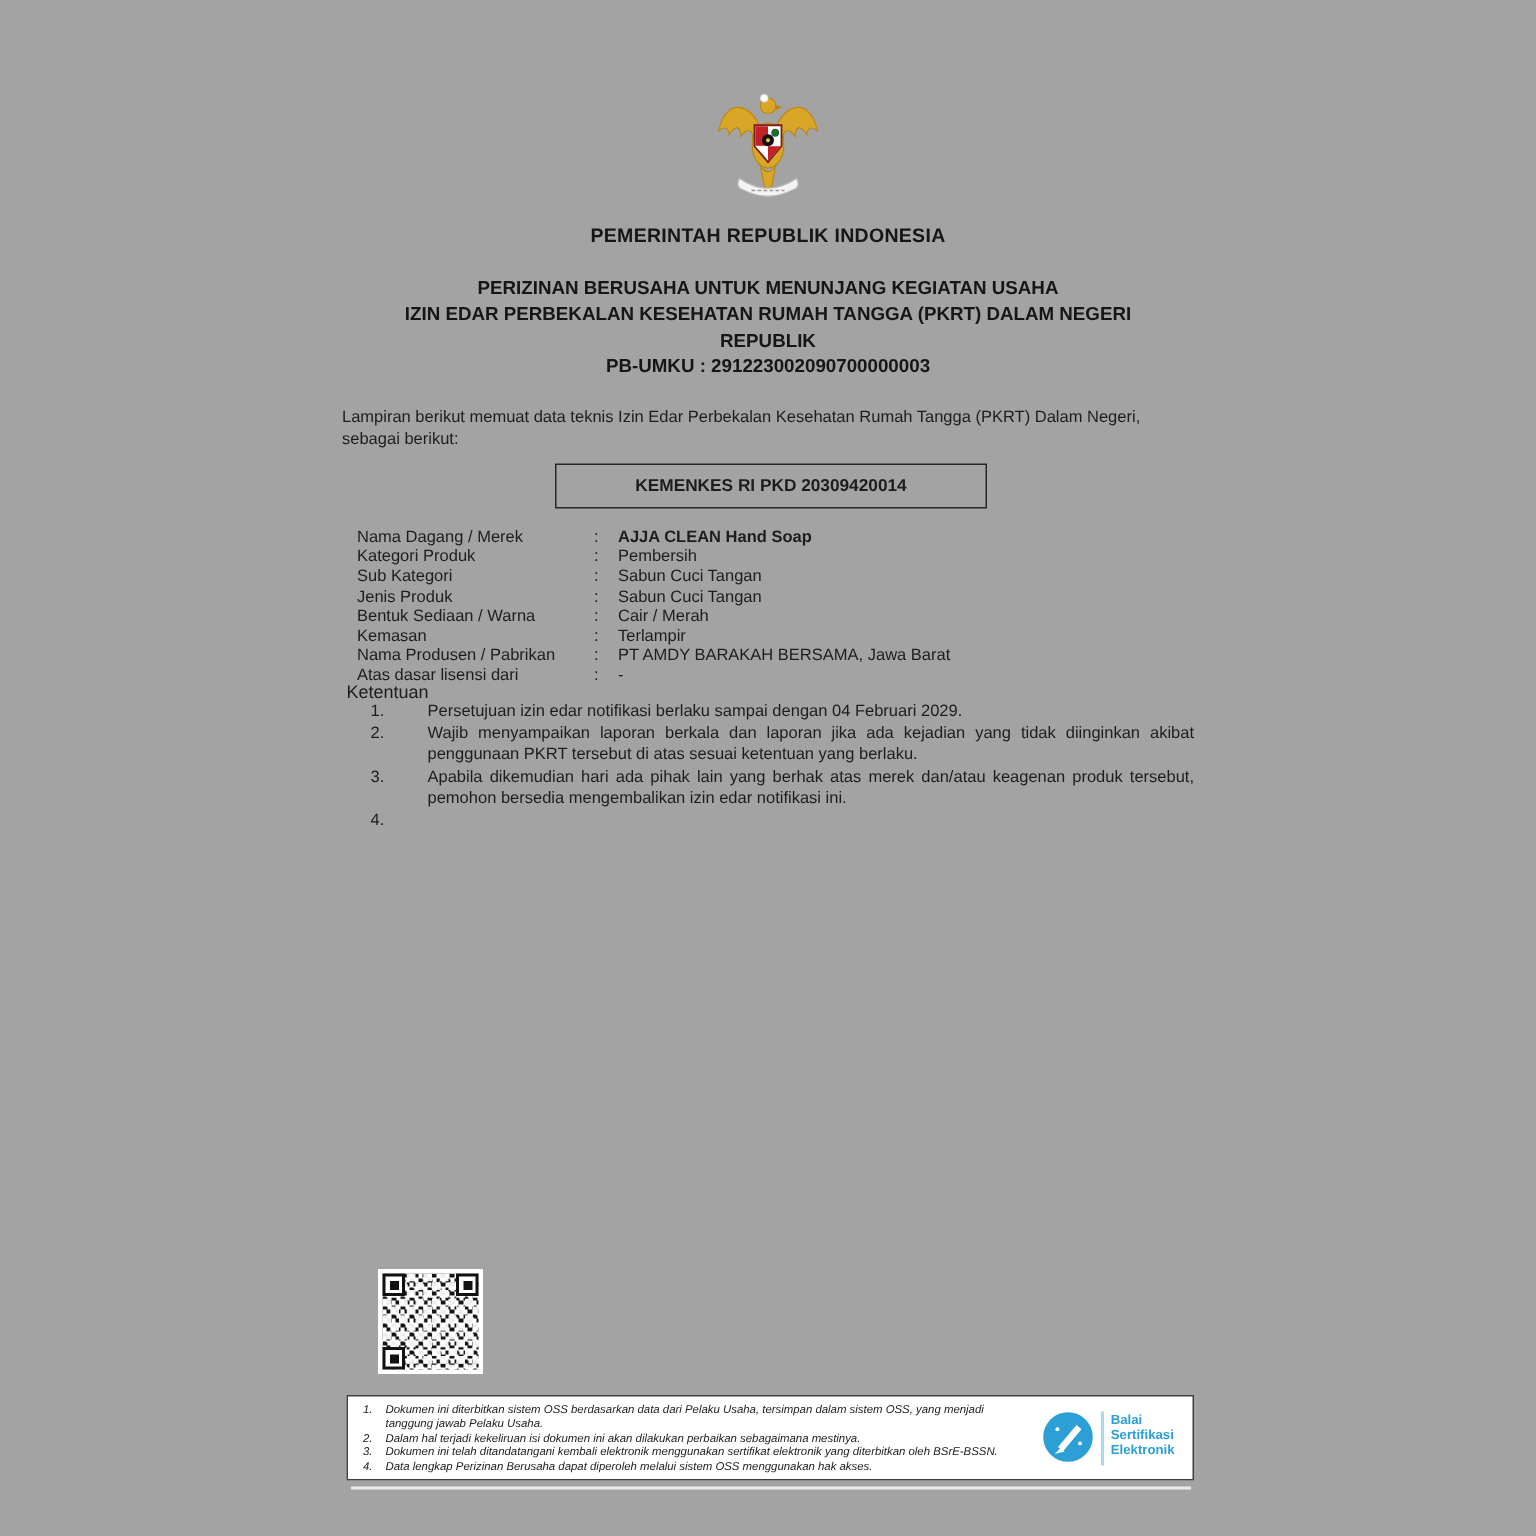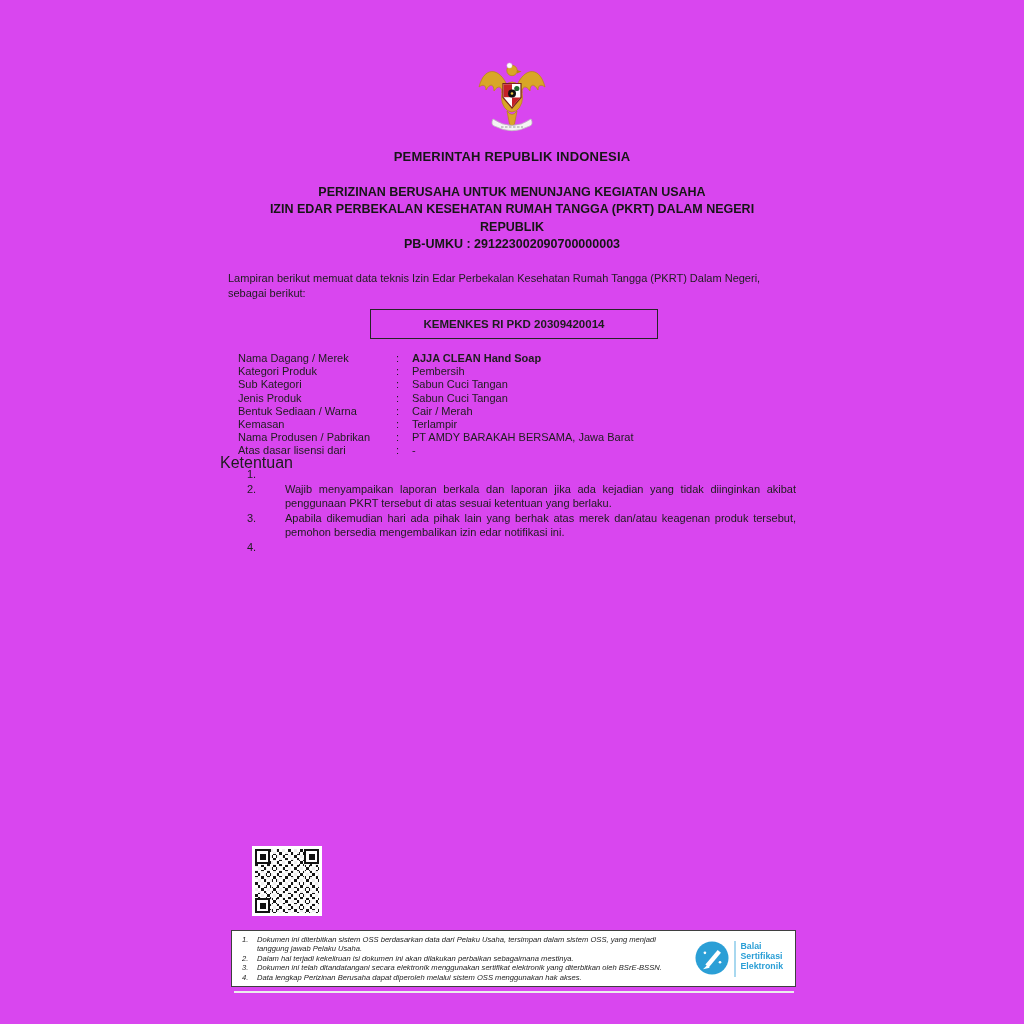--- a/index.html
+++ b/index.html
@@ -1,16 +1,16 @@
 <!DOCTYPE html>
 <html><head>
 <meta charset="utf-8">
 <style>
   html,body{margin:0;padding:0;background:#ffffff;}
-  #doc{position:relative;width:1024px;height:1024px;background:#d946ef;
+  #doc{position:relative;width:1024px;height:1024px;background:#a3a3a3;
        font-family:"Liberation Sans",sans-serif;color:#1d1d1d;overflow:hidden;}
 
   .emblem{position:absolute;left:476px;top:56px;width:72px;height:84px;}
 
   .gov-title{position:absolute;left:0;top:149px;width:100%;text-align:center;
              font-size:13px;font-weight:bold;letter-spacing:.2px;color:#161616;}
 
   .title-block{position:absolute;left:0;top:184px;width:100%;text-align:center;
                font-size:12.5px;font-weight:bold;line-height:17.3px;color:#161616;}
 
@@ -21,21 +21,21 @@
             border:1.5px solid #262626;display:flex;align-items:center;justify-content:center;
             font-size:11.5px;font-weight:bold;box-sizing:border-box;}
 
   .fields{position:absolute;left:228px;top:352px;width:570px;font-size:11px;margin-left:10px;}
   .frow{display:flex;line-height:13.2px;}
   .flabel{width:158px;flex:0 0 158px;}
   .fcolon{width:16px;flex:0 0 16px;}
   .fvalue{flex:1;}
   .frow.bold-value .fvalue{font-weight:bold;}
 
-  .ket-heading{position:absolute;left:220px;top:454px;font-size:16px;}
+  .ket-heading{position:absolute;left:231px;top:454px;font-size:12px;}
   .ket-list{position:absolute;left:228px;top:467px;width:568px;font-size:11px;}
   .krow{display:flex;}
   .kno{flex:0 0 57px;padding-left:19px;box-sizing:border-box;line-height:14.6px;}
   .ktext{flex:1;text-align:justify;line-height:14.6px;}
 
   .qr{position:absolute;left:252px;top:846px;width:70px;height:70px;background:#fff;
       padding:3px;box-sizing:border-box;}
   .qr-body{position:relative;width:64px;height:64px;
       background:
         repeating-conic-gradient(rgba(255,255,255,.92) 0% 25%, rgba(255,255,255,0) 0% 50%) 0 0 / 11px 11px,
@@ -144,20 +144,21 @@
       <span class="flabel">Atas dasar lisensi dari</span>
       <span class="fcolon">:</span>
       <span class="fvalue">-</span>
     </div>
   </div>
 
   <div class="ket-heading">Ketentuan</div>
   <div class="ket-list">
     <div class="krow">
       <span class="kno">1.</span>
+      <span class="ktext">Persetujuan izin edar notifikasi berlaku sampai dengan 04 Februari 2029.</span>
     </div>
     <div class="krow">
       <span class="kno">2.</span>
       <span class="ktext">Wajib menyampaikan laporan berkala dan laporan jika ada kejadian yang tidak diinginkan akibat penggunaan PKRT tersebut di atas sesuai ketentuan yang berlaku.</span>
     </div>
     <div class="krow">
       <span class="kno">3.</span>
       <span class="ktext">Apabila dikemudian hari ada pihak lain yang berhak atas merek dan/atau keagenan produk tersebut, pemohon bersedia mengembalikan izin edar notifikasi ini.</span>
     </div>
     <div class="krow">
@@ -178,21 +179,21 @@
       <div class="nrow">
         <span class="nno">1.</span>
         <span class="ntext">Dokumen ini diterbitkan sistem OSS berdasarkan data dari Pelaku Usaha, tersimpan dalam sistem OSS, yang menjadi tanggung jawab Pelaku Usaha.</span>
       </div>
       <div class="nrow">
         <span class="nno">2.</span>
         <span class="ntext">Dalam hal terjadi kekeliruan isi dokumen ini akan dilakukan perbaikan sebagaimana mestinya.</span>
       </div>
       <div class="nrow">
         <span class="nno">3.</span>
-        <span class="ntext">Dokumen ini telah ditandatangani secara elektronik menggunakan sertifikat elektronik yang diterbitkan oleh BSrE-BSSN.</span>
+        <span class="ntext">Dokumen ini telah ditandatangani kembali elektronik menggunakan sertifikat elektronik yang diterbitkan oleh BSrE-BSSN.</span>
       </div>
       <div class="nrow">
         <span class="nno">4.</span>
         <span class="ntext">Data lengkap Perizinan Berusaha dapat diperoleh melalui sistem OSS menggunakan hak akses.</span>
       </div>
     </div>
     <div class="bse-logo">
       <svg width="34" height="34" viewBox="0 0 36 36">
         <circle cx="18" cy="18" r="17.5" fill="#2B9FD6"></circle>
         <path d="M11 25 L24 9.5 L27.5 12.5 L14.5 28 Z" fill="#ffffff"></path>

